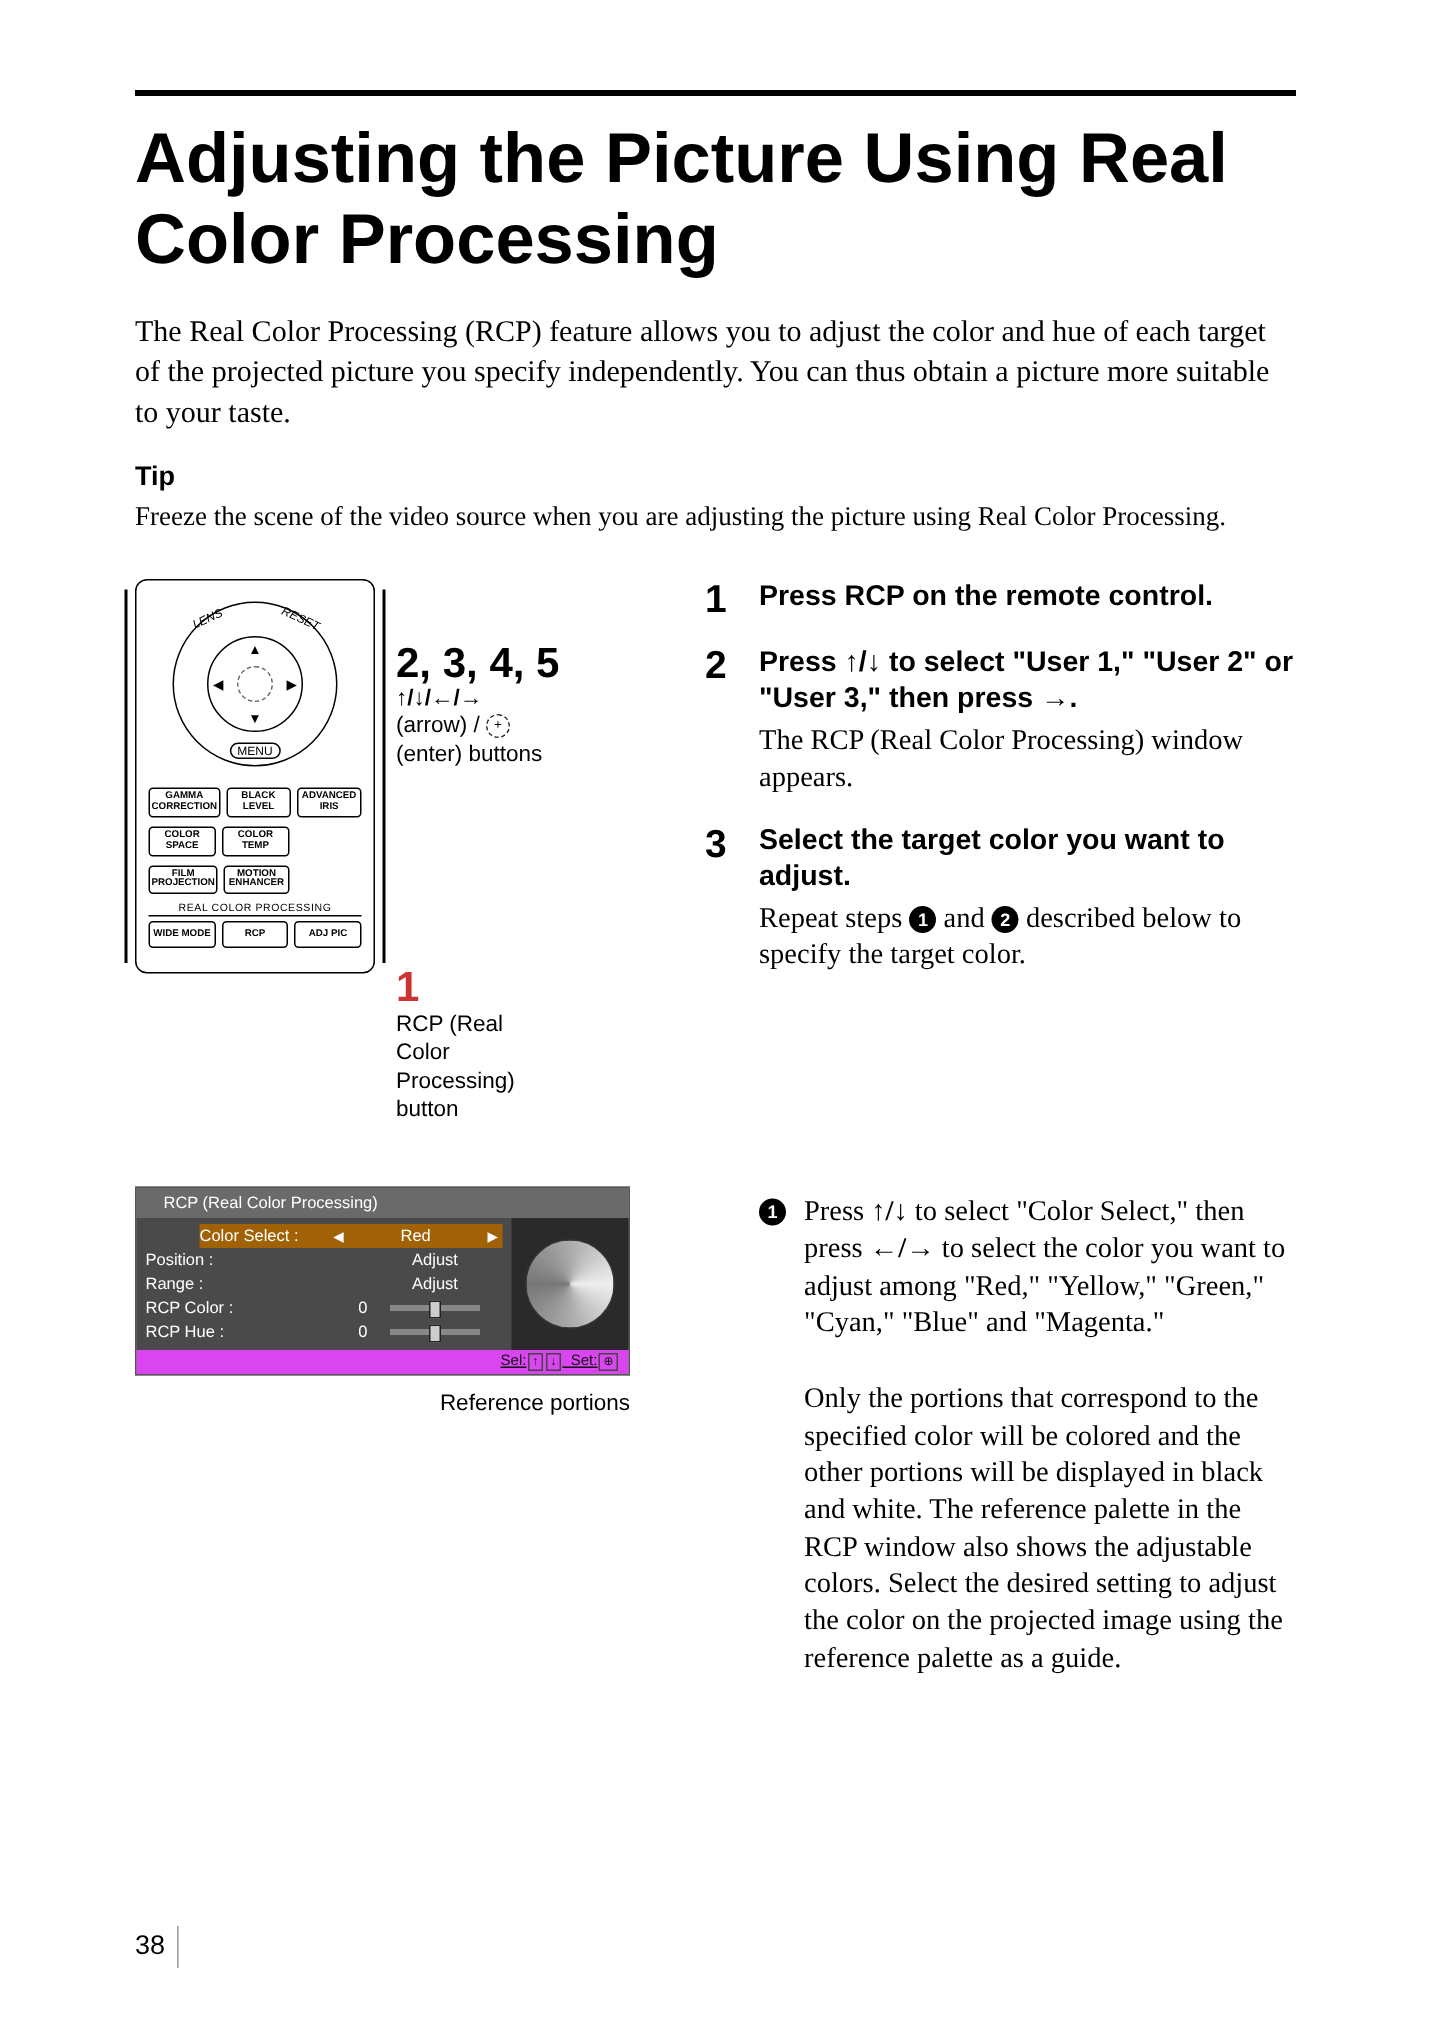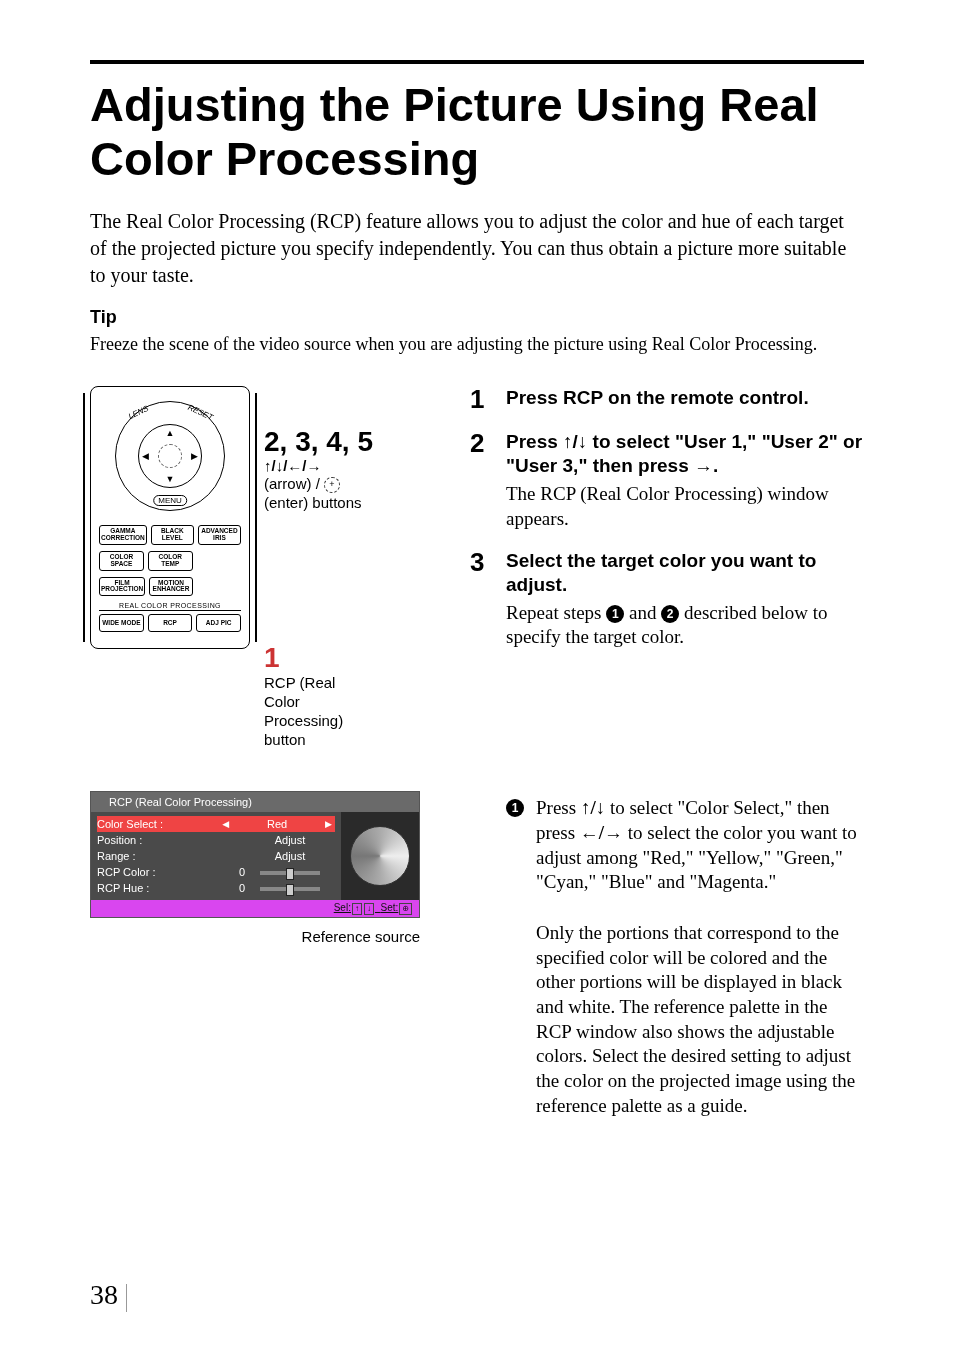--- a/index.html
+++ b/index.html
@@ -109,21 +109,21 @@
   }
   .substep { display:flex; gap:12px; margin-top:18px; margin-left:36px; }
   .substep .circlednum { flex:none; margin-top:3px; }
   .substep-body { font-family:"Times New Roman",serif; font-size:19px; line-height:1.3; }
   .substep-body p + p { margin-top:26px; }
   .enter-circle {
     display:inline-flex; width:16px; height:16px; border:1px dashed #333; border-radius:50%;
     align-items:center; justify-content:center; font-size:9px; vertical-align:middle;
   }
 
-  .pagenum { position:absolute; left:90px; bottom:40px; font-family:Liberation Serif, serif; font-size:28px; }
+  .pagenum { position:absolute; left:90px; bottom:40px; font-family:Liberation Sans, sans-serif; font-size:18px; }
   .pagenum::after { content:""; display:inline-block; width:1px; height:28px; background:#999; margin-left:8px; vertical-align:middle; }
 </style>
 </head>
 <body>
 
 <div class="rule"></div>
 <h1 class="title">Adjusting the Picture Using Real Color Processing</h1>
 
 <p class="intro">The Real Color Processing (RCP) feature allows you to adjust the color and hue of each target of the projected picture you specify independently. You can thus obtain a picture more suitable to your taste.</p>
 
@@ -183,21 +183,21 @@
           <div class="co-sub">button</div>
         </div>
       </div>
     </div>
 
     <div class="osd-wrap">
       <div class="osd">
         <div class="titlebar">RCP (Real Color Processing)</div>
         <div class="body">
           <div class="lcol">
-            <div class="row" style="background:#ef4444;">
+            <div class="row" style="background:#a16207;margin-left:36px;">
               <span class="lbl">Color Select :</span>
               <span class="thumb-arrow">◀</span>
               <span class="val sel">Red</span>
               <span class="thumb-arrow">▶</span>
             </div>
             <div class="row">
               <span class="lbl">Position :</span>
               <span class="val">Adjust</span>
             </div>
             <div class="row">
@@ -217,21 +217,21 @@
           </div>
           <div class="rcol">
               <div class="swatch"></div>
             </div>
         </div>
         <div class="ftr">
           <span>Sel:</span><span class="tag">↑</span><span class="tag">↓</span>
           &nbsp;<span>Set:</span><span class="tag">⊕</span>
         </div>
       </div>
-      <div class="osd-caption">Reference source</div>
+      <div class="osd-caption">Reference portions</div>
     </div>
   </div>
 
   <div class="right">
     <div class="step">
       <div class="step-num">1</div>
       <div>
           <div class="step-head">Press RCP on the remote control.</div>
         </div>
     </div>

